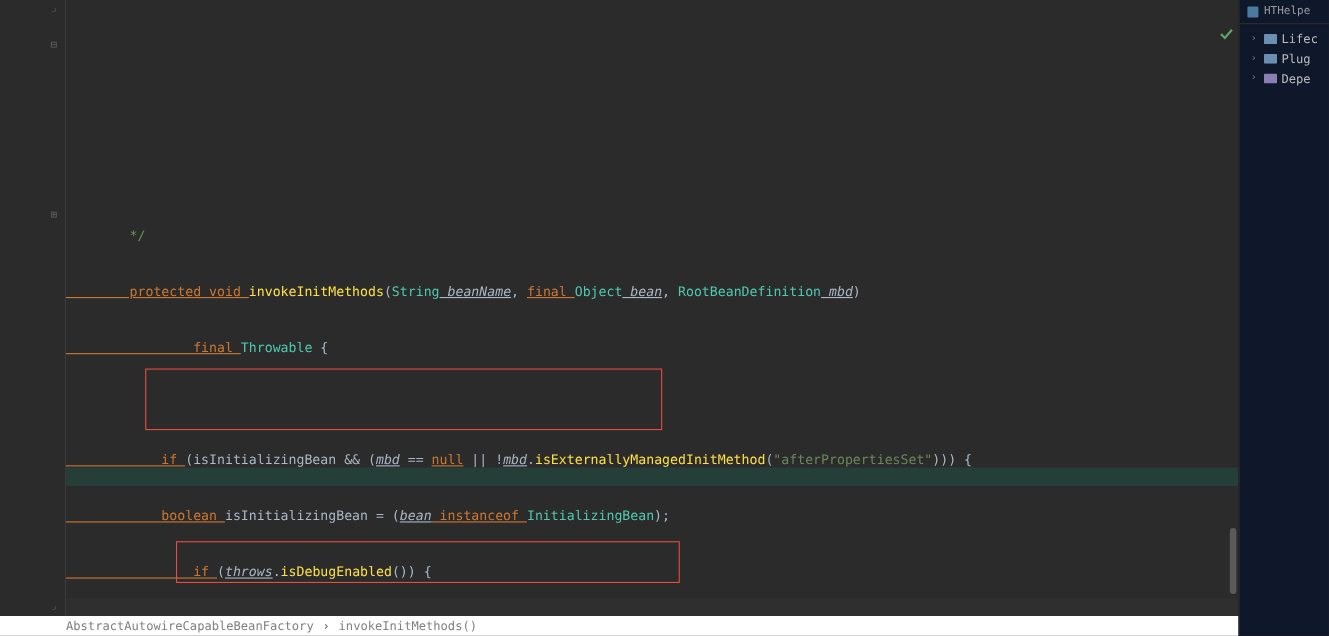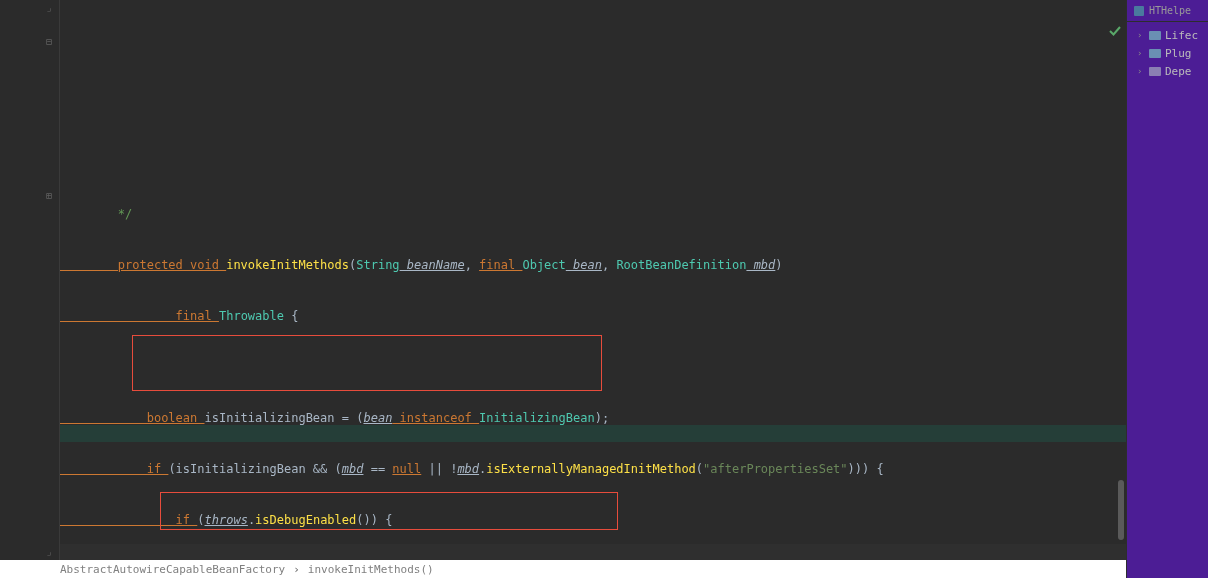--- a/index.html
+++ b/index.html
@@ -67,21 +67,21 @@
     color: #808080;
     font-size: 11px;
     display: flex;
     align-items: center;
     padding-left: 60px;
     gap: 8px;
   }
   .breadcrumb-sep { color: #606060; }
   .right-panel {
     width: 82px;
-    background: #4c1d95;
+    background: #0f172a;
     border-left: 1px solid #2d2d2d;
     flex-shrink: 0;
     position: relative;
   }
   .right-header {
     height: 22px;
     border-bottom: 1px solid #2d2d2d;
     display:flex;
     align-items:center;
     padding-left:6px;
@@ -120,22 +120,22 @@
 
       
       <div class="red-box" style="left:72px; top:335px; width:470px; height:56px;"></div>
       
       <div class="red-box" style="left:100px; top:492px; width:458px; height:38px;"></div>
 
       <div class="line"><span class="comment">        */</span></div>
       <div class="line"><span class="kw">        protected void </span><span class="method">invokeInitMethods</span><span>(</span><span class="type">String</span><span class="param"> beanName</span><span>, </span><span class="kw">final </span><span class="type">Object</span><span class="param"> bean</span><span>, </span><span class="type">RootBeanDefinition</span><span class="param"> mbd</span><span>)</span></div>
       <div class="line"><span class="kw">                final </span><span class="type">Throwable</span><span> {</span></div>
       <div class="line"></div>
+      <div class="line"><span class="kw">            if </span><span>(isInitializingBean &amp;&amp; (</span><span class="param">mbd</span><span> == </span><span class="kw">null</span><span> || !</span><span class="param">mbd</span><span>.</span><span class="method">isExternallyManagedInitMethod</span><span>(</span><span class="str">"afterPropertiesSet"</span><span>))) {</span></div>
       <div class="line"><span class="kw">            boolean </span><span>isInitializingBean = (</span><span class="param">bean</span><span class="kw"> instanceof </span><span class="type">InitializingBean</span><span>);</span></div>
-      <div class="line"><span class="kw">            if </span><span>(isInitializingBean &amp;&amp; (</span><span class="param">mbd</span><span> == </span><span class="kw">null</span><span> || !</span><span class="param">mbd</span><span>.</span><span class="method">isExternallyManagedInitMethod</span><span>(</span><span class="str">"afterPropertiesSet"</span><span>))) {</span></div>
       <div class="line"><span class="kw">                if </span><span>(</span><span class="param">throws</span><span>.</span><span class="method">isDebugEnabled</span><span>()) {</span></div>
       
       
       
       
       
       
       
       
       

